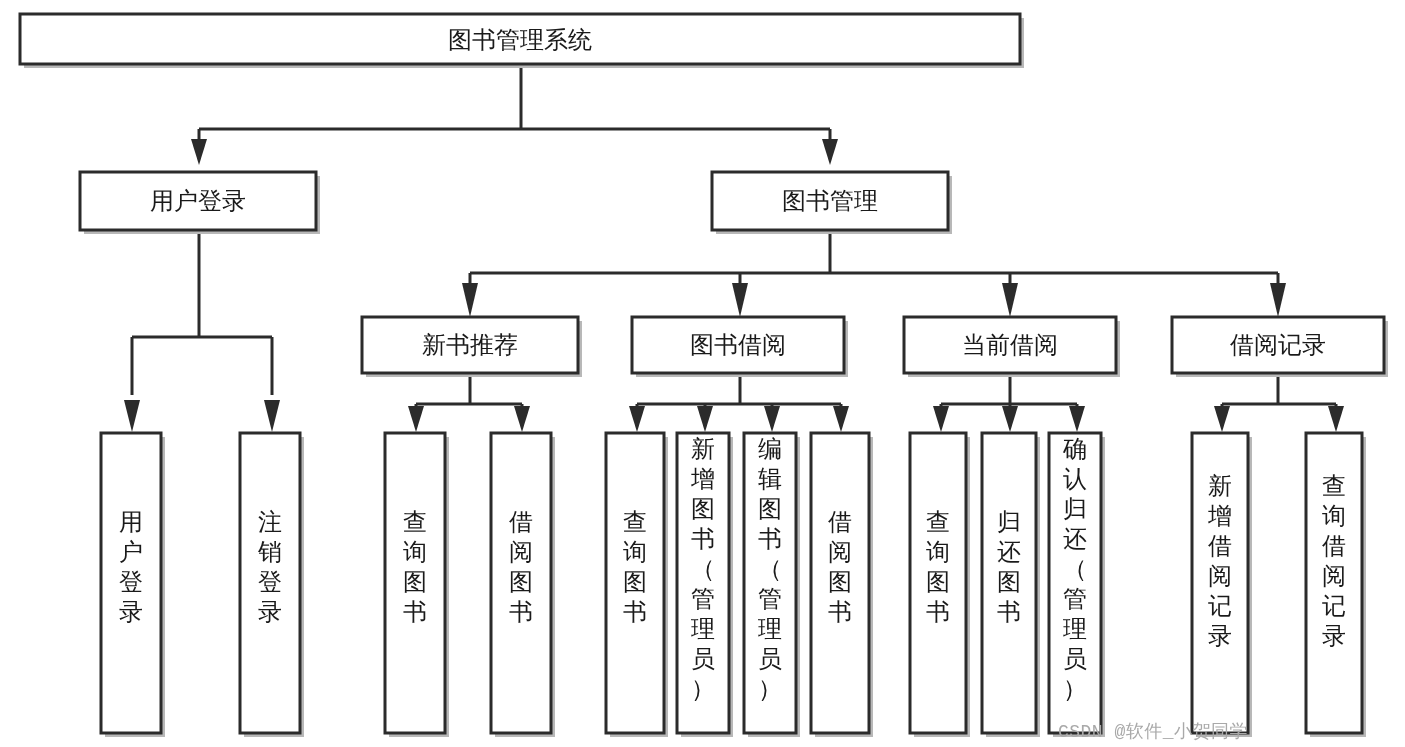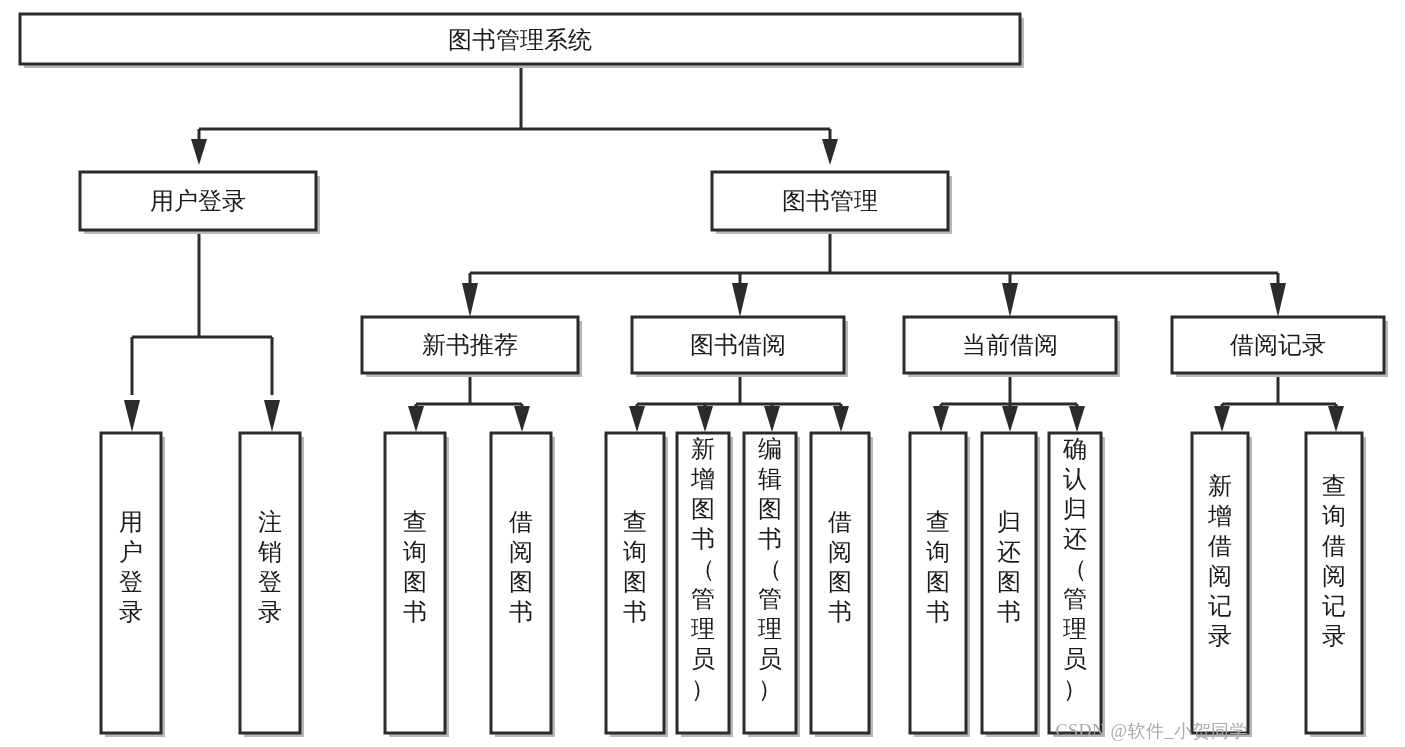--- a/index.html
+++ b/index.html
@@ -56,21 +56,21 @@
   .node-label-v {
     font-family: "DejaVu Sans", "Liberation Sans", sans-serif;
     font-size: 24px;
     fill: #1a1a1a;
     text-anchor: middle;
   }
   .watermark {
     position: absolute;
     right: 8px;
     bottom: 4px;
-    font-family: Liberation Serif, serif;
+    font-family: Liberation Mono, monospace;
     font-size: 18px;
     color: #a9a9a9;
     white-space: nowrap;
     letter-spacing: 0.5px;
   }
 </style>
 </head>
 <body>
 
 <div id="diagram-root">

